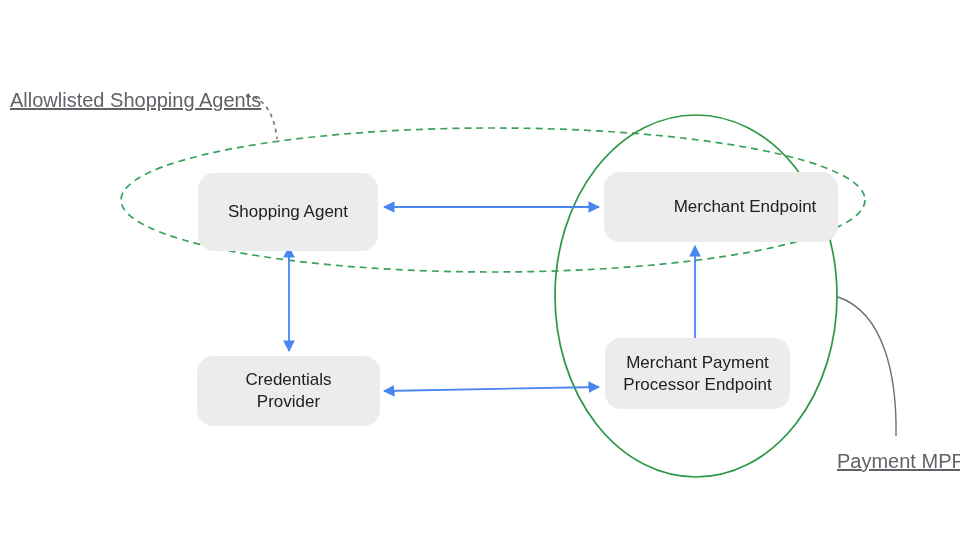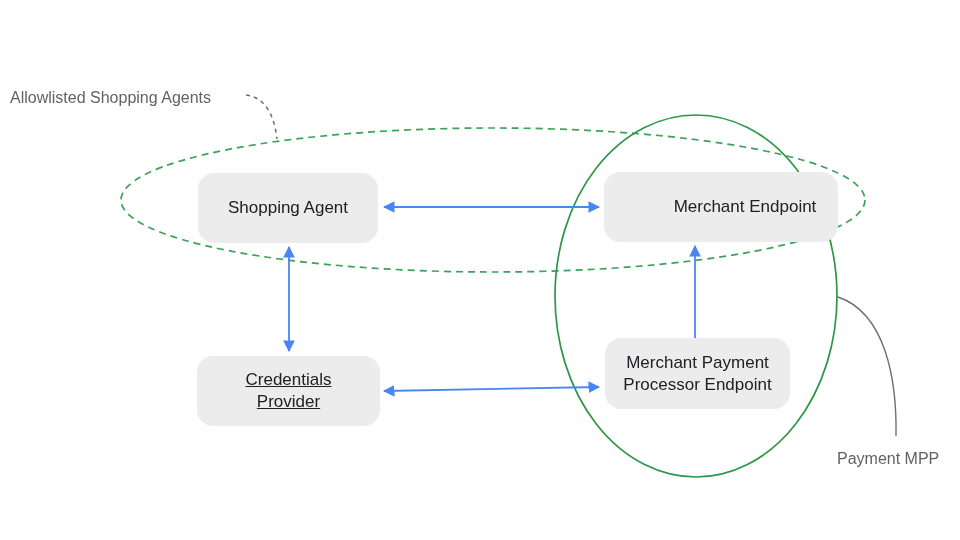--- a/index.html
+++ b/index.html
@@ -15,27 +15,27 @@
   .node {
     position: absolute; z-index: 2;
     background: #ececec;
     border-radius: 16px;
     display: flex; align-items: center; justify-content: center;
     text-align: center;
     color: #202124;
     font-size: 17px; line-height: 22px;
     white-space: pre-line;
   }
-  .node-shopping-agent      { left: 198px; top: 173px; width: 180px; height: 70px; }
+  .node-shopping-agent      { left: 198px; top: 173px; width: 180px; height: 78px; }
   .node-merchant-endpoint   { left: 604px; top: 172px; width: 186px; height: 70px; padding-left: 48px; }
-  .node-credentials-provider{ left: 197px; top: 356px; width: 183px; height: 70px; text-decoration: underline; }
+  .node-credentials-provider{ left: 197px; top: 356px; width: 183px; height: 70px; }
   .node-mpp-endpoint        { left: 605px; top: 338px; width: 185px; height: 71px; }
   .annotation {
     position: absolute; z-index: 2;
-    color: #5f6368; font-size: 16px; white-space: nowrap;
+    color: #5f6368; font-size: 20px; white-space: nowrap; text-decoration: underline;
   }
   .annotation-allowlisted { left: 10px;  top: 89px;  }
   .annotation-linked-mpp  { left: 837px; top: 450px; }
 </style>
 </head>
 <body>
 
 <div class="canvas">
 
   <svg class="layer" width="960" height="540" viewBox="0 0 960 540">

